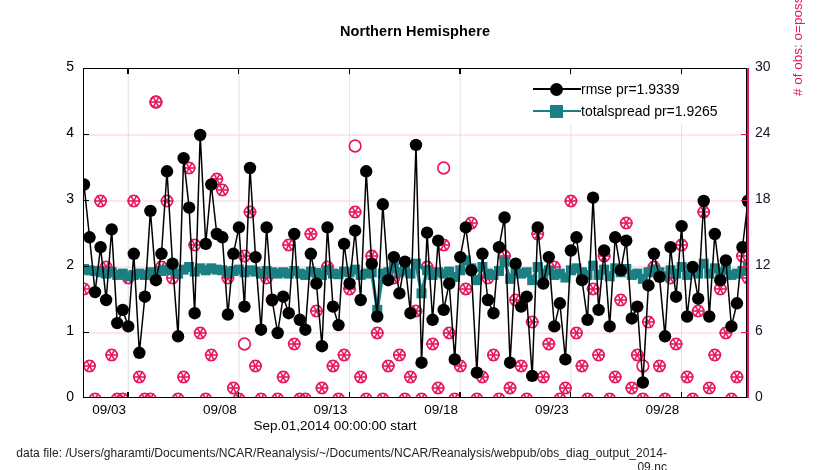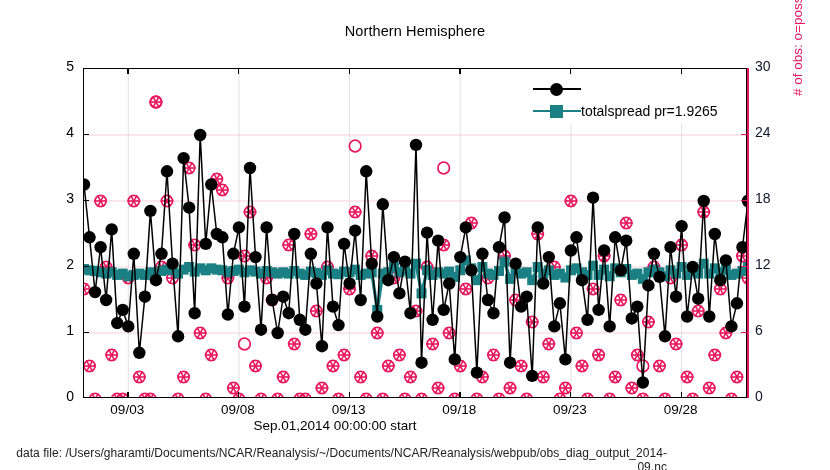--- a/index.html
+++ b/index.html
@@ -9,21 +9,21 @@
     color:#000;overflow:hidden;position:relative;
   }
   #root{position:absolute;inset:0;}
 
   
   .title-block{
     position:absolute;left:0;top:22px;width:830px;text-align:center;
     pointer-events:none;
   }
   .title-line{
-    font-size:14.5px;font-weight:normal;letter-spacing:.1px;line-height:19px;
+    font-size:14.5px;font-weight:bold;letter-spacing:.1px;line-height:19px;
   }
 
   
   .plot{
     position:absolute;left:83px;top:68px;width:664px;height:330px;
     border:1.6px solid #000;box-sizing:border-box;background:#fff;
   }
   .plot-inner{position:absolute;inset:0;overflow:hidden;}
   .ylabel-right{
     position:absolute;left:790px;top:96px;width:290px;
@@ -41,21 +41,21 @@
   .ytick-lbl-left{
     position:absolute;width:30px;text-align:right;left:44px;
     font-size:14px;color:#000;
   }
   .ytick-lbl-right{
     position:absolute;width:34px;text-align:left;left:755px;
     font-size:14px;color:#0f172a;
   }
   .xtick-lbl{
     position:absolute;top:402px;width:70px;margin-left:-35px;
-    text-align:center;font-size:13.5px;color:#000;
+    text-align:left;font-size:13.5px;color:#000;
   }
 
   
   .legend{
     position:absolute;left:529px;top:76px;
     padding:2px 6px 2px 4px;background:#fff;
     border:0;z-index:40;
   }
   .legend-row{display:flex;align-items:center;height:22px;}
   .legend-sym{width:48px;height:20px;position:relative;flex:0 0 48px;}
@@ -531,20 +531,21 @@
       <div style="position: absolute; left: 680.6px; top: 392px; width: 1.4px; height: 6px; background: rgb(0, 0, 0);"></div>
       <div style="position: absolute; left: 680.6px; top: 68px; width: 1.4px; height: 6px; background: rgb(0, 0, 0);"></div>
     </div>
 
   <div class="legend">
     <div class="legend-row">
       <span class="legend-sym">
         <span class="lin" style="background:#000"></span>
         <span class="mk circ"></span>
       </span>
+      <span class="legend-txt">rmse pr=1.9339</span>
     </div>
     <div class="legend-row">
       <span class="legend-sym">
         <span class="lin" style="background:#1a8083"></span>
         <span class="mk sq"></span>
       </span>
       <span class="legend-txt">totalspread pr=1.9265</span>
     </div>
   </div>
 

